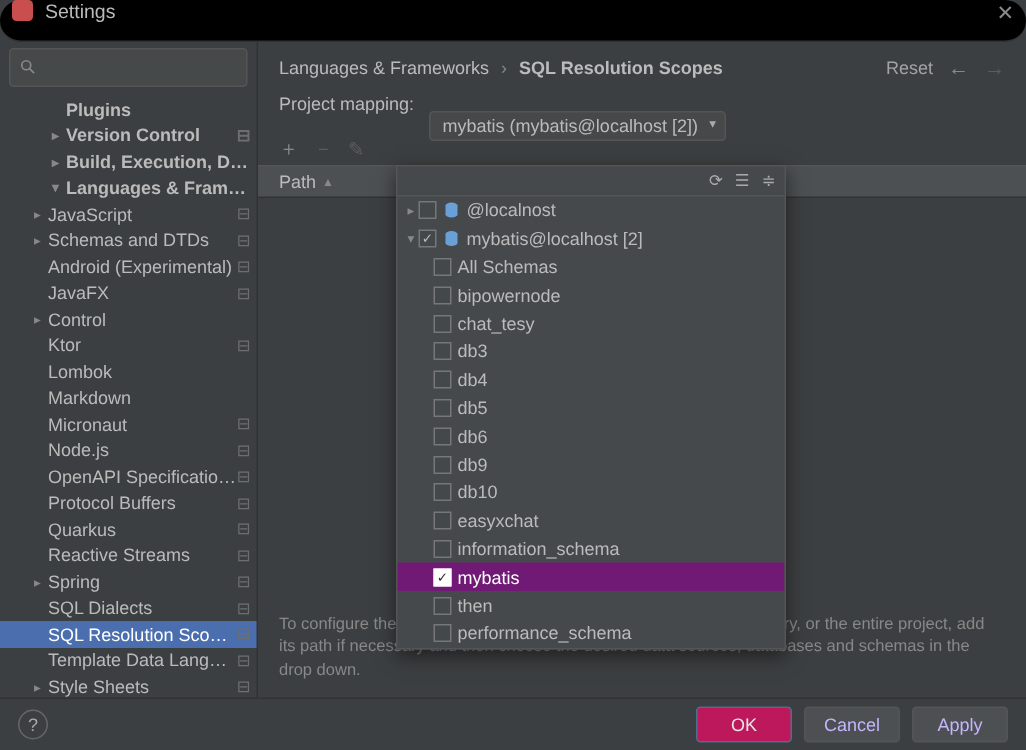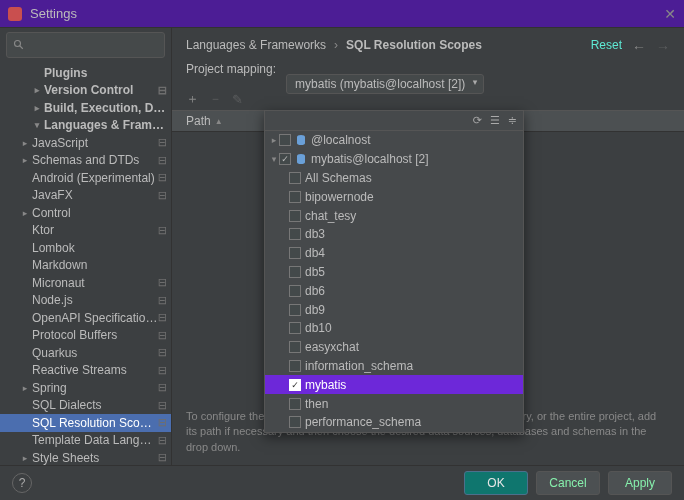--- a/index.html
+++ b/index.html
@@ -1,69 +1,69 @@
 <!DOCTYPE html>
 <html><head>
 <meta charset="utf-8">
 <style>
 * { margin: 0; padding: 0; box-sizing: border-box; font-family: -apple-system, "Segoe UI", Arial, sans-serif; font-size: 12px; }
 body { background: #3c3f41; color: #bbbbbb; width: 684px; height: 500px; overflow: hidden; position: relative; }
-.titlebar { height: 28px; display: flex; align-items: center; padding: 0 8px; background: #4c1d95; border-bottom: 1px solid #323232; }
+.titlebar { height: 28px; display: flex; align-items: flex-start; padding: 0 8px; background: #000000; border-bottom: 1px solid #323232; border-radius: 14px; }
 .titlebar .icon { width: 14px; height: 14px; background: #c94f4f; border-radius: 3px; margin-right: 8px; }
 .titlebar .title { color: #bbb; font-size: 13px; }
 .titlebar .close { margin-left: auto; color: #888; font-size: 14px; cursor: pointer; }
 .main { display: flex; height: 437px; }
 .sidebar { width: 172px; background: #3c3f41; border-right: 1px solid #323232; display: flex; flex-direction: column; }
 .search { height: 26px; margin: 4px 6px; background: #45494a; border: 1px solid #555; border-radius: 3px; display: flex; align-items: center; padding: 0 6px; }
 .search svg { width: 12px; height: 12px; fill: #888; }
 .tree { flex: 1; overflow-y: auto; padding: 2px 0; }
 .tree-row { height: 17.5px; display: flex; align-items: center; padding-right: 4px; cursor: pointer; color: #bbb; }
 .tree-row.bold { font-weight: bold; padding-left: 32px; }
 .tree-row.selected { background: #4b6eaf; color: #fff; }
 .tree-row .chev { width: 10px; height: 10px; margin-right: 2px; display: inline-flex; align-items: center; justify-content: center; color: #888; font-size: 9px; }
 .tree-row .label { flex: 1; overflow: hidden; text-overflow: ellipsis; white-space: nowrap; }
 .tree-row .gear { color: #6e6e6e; font-size: 11px; }
 .indent-0 { padding-left: 8px; }
 .indent-1 { padding-left: 20px; }
 .content { flex: 1; display: flex; flex-direction: column; background: #3c3f41; }
 .bc { height: 34px; display: flex; align-items: center; padding: 0 14px; font-size: 13px; }
 .bc .crumb { color: #bbb; }
 .bc .sep { margin: 0 8px; color: #888; }
-.bc .reset { margin-left: auto; color: #5eead4; cursor: pointer; }
+.bc .reset { margin-left: auto; color: #a3a3a3; cursor: pointer; }
 .bc .nav { color: #888; margin-left: 10px; font-size: 14px; cursor: pointer; }
 .nav.dis { opacity: 0.4; }
 .pm { display: flex; align-items: flex-start; padding: 0 14px; height: 26px; }
 .pm .lbl { margin-right: 10px; }
 .pm .combo { background: #45494a; border: 1px solid #555; border-radius: 3px; padding: 2px 18px 2px 8px; position: relative; min-width: 150px; margin-top: 12px; }
 .pm .combo::after { content: "▾"; position: absolute; right: 6px; top: 2px; color: #aaa; font-size: 9px; }
 .toolbar { height: 22px; display: flex; align-items: center; padding: 0 14px; gap: 10px; color: #888; }
 .toolbar .tb { cursor: pointer; font-size: 13px; }
 .toolbar .tb.dis { opacity: 0.4; }
 .grid-head { height: 22px; background: #4c5052; border-top: 1px solid #555; border-bottom: 1px solid #323232; display: flex; align-items: center; padding: 0 14px; color: #bbb; }
 .grid-head .col1 { flex: 0 0 80px; display: flex; align-items: center; gap: 4px; }
 .grid-body { flex: 1; background: #3c3f41; position: relative; }
 .popup { position: absolute; left: 92px; top: -22px; width: 260px; background: #46494b; border: 1px solid #555; box-shadow: 0 4px 12px rgba(0,0,0,0.5); z-index: 10; }
 .pop-tools { height: 20px; display: flex; justify-content: flex-end; align-items: center; gap: 8px; padding: 2px 6px; color: #aaa; border-bottom: 1px solid #555; }
 .pop-tools span { cursor: pointer; font-size: 11px; }
 .pop-body { max-height: 310px; overflow: hidden; }
 .pop-row { height: 18.8px; display: flex; align-items: center; cursor: pointer; }
-.pop-row.sel { background: #6d28d9; color: #fff; }
+.pop-row.sel { background: #701a75; color: #fff; }
 .pop-row .pchev { width: 10px; text-align: center; font-size: 9px; color: #888; }
 .pop-row .pcheck { width: 12px; height: 12px; border: 1px solid #777; background: #43494a; margin-right: 4px; display: inline-flex; align-items: center; justify-content: center; font-size: 9px; color: #bbb; }
 .pop-row .pcheck.ck::before { content: "✓"; }
 .pop-row.sel .pcheck { background: #fff; border-color: #fff; color: #333; }
 .pop-row .picon { width: 12px; height: 12px; margin-right: 4px; }
 .pop-row .plabel { flex: 1; }
 .pi-0 { padding-left: 4px; }
 .pi-1 { padding-left: 14px; }
 .hint { padding: 10px 14px; color: #888; font-size: 11px; line-height: 1.4; }
 .buttons { position: absolute; bottom: 0; left: 0; right: 0; height: 35px; display: flex; align-items: center; justify-content: flex-end; gap: 8px; padding: 0 12px; background: #3c3f41; border-top: 1px solid #323232; }
 .help { position: absolute; left: 12px; width: 20px; height: 20px; border: 1px solid #666; border-radius: 50%; display: flex; align-items: center; justify-content: center; color: #aaa; cursor: pointer; }
-.btn { min-width: 64px; height: 24px; border: 1px solid #555; background: #4c5052; color: #86efac; border-radius: 3px; cursor: pointer; }
-.btn.primary { background: #0f766e; border-color: #4c708c; color: #e6e6e6; }
+.btn { min-width: 64px; height: 24px; border: 1px solid #555; background: #4c5052; color: #c4b5fd; border-radius: 3px; cursor: pointer; }
+.btn.primary { background: #be185d; border-color: #4c708c; color: #e6e6e6; }
 </style>
 </head>
 <body>
 
 <div class="titlebar">
   <div class="icon"></div>
   <div class="title">Settings</div>
   <div class="close">✕</div>
 </div>
 

